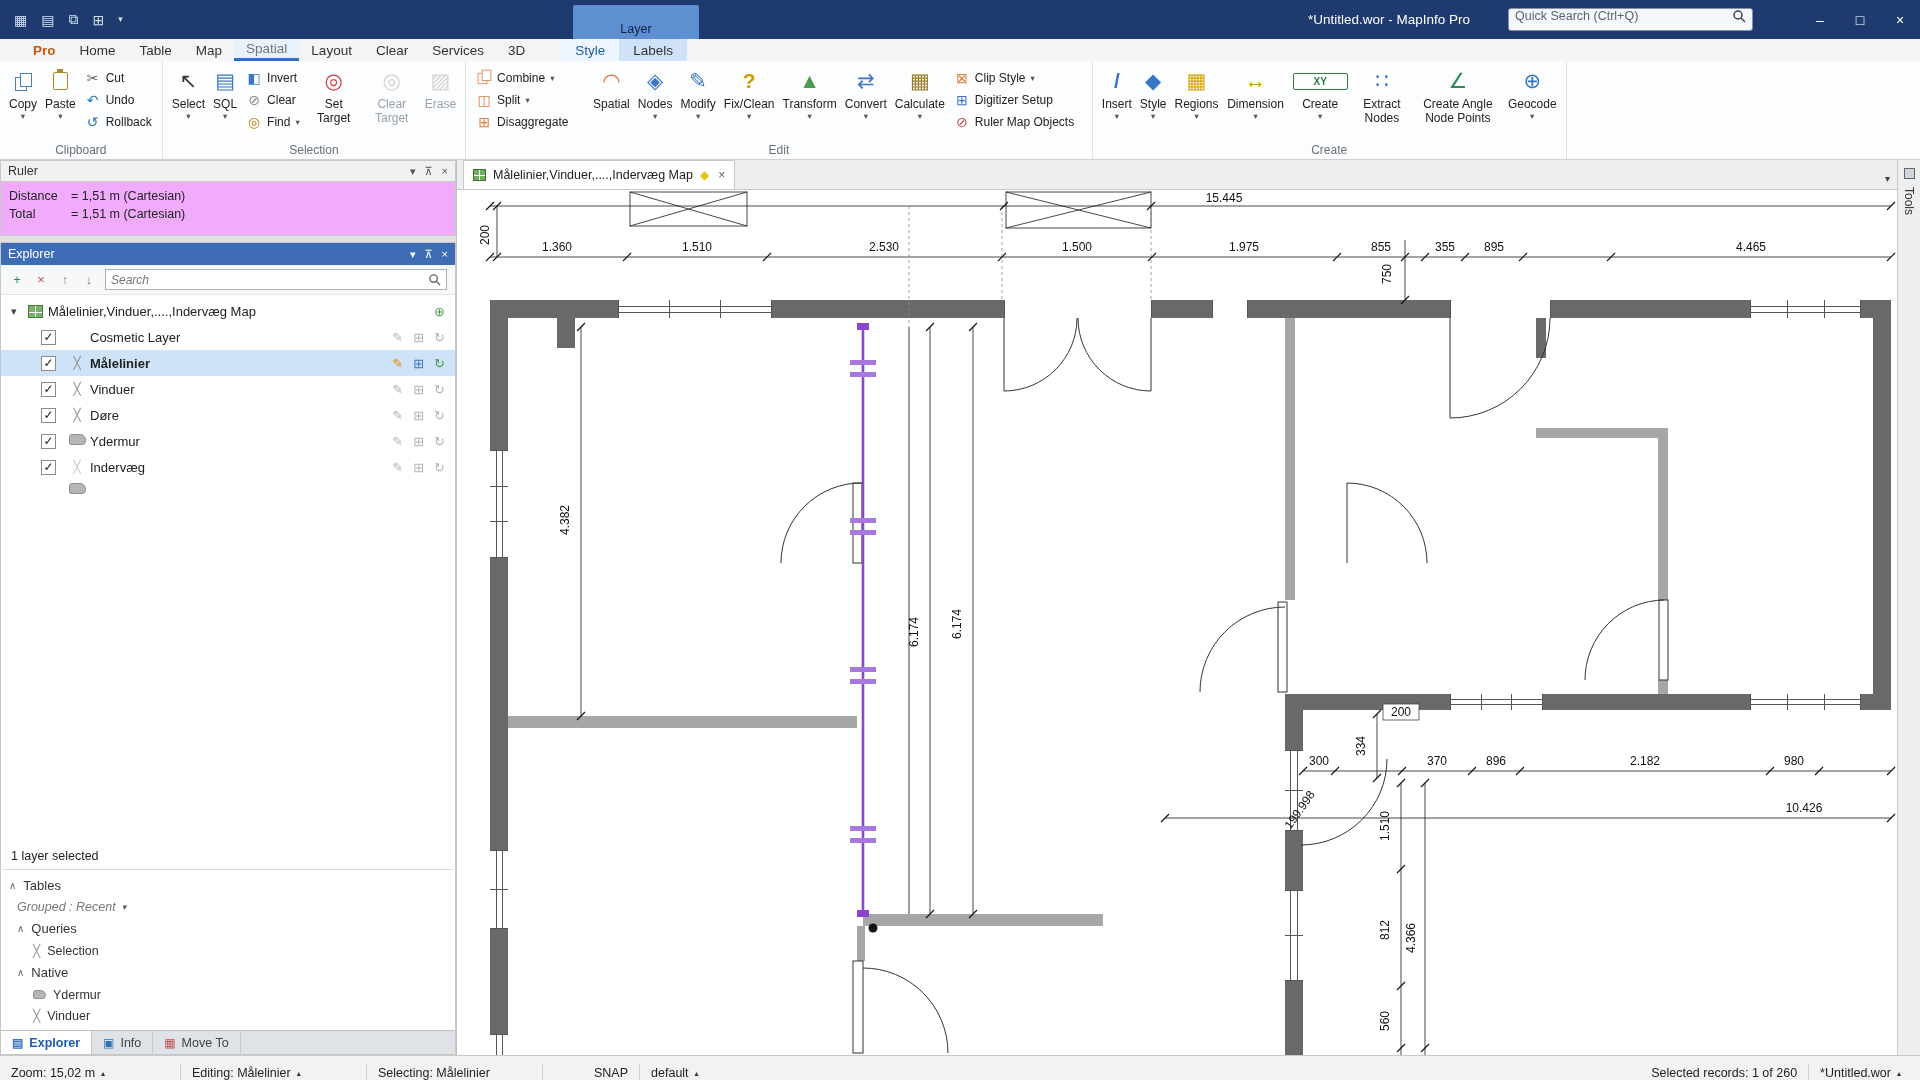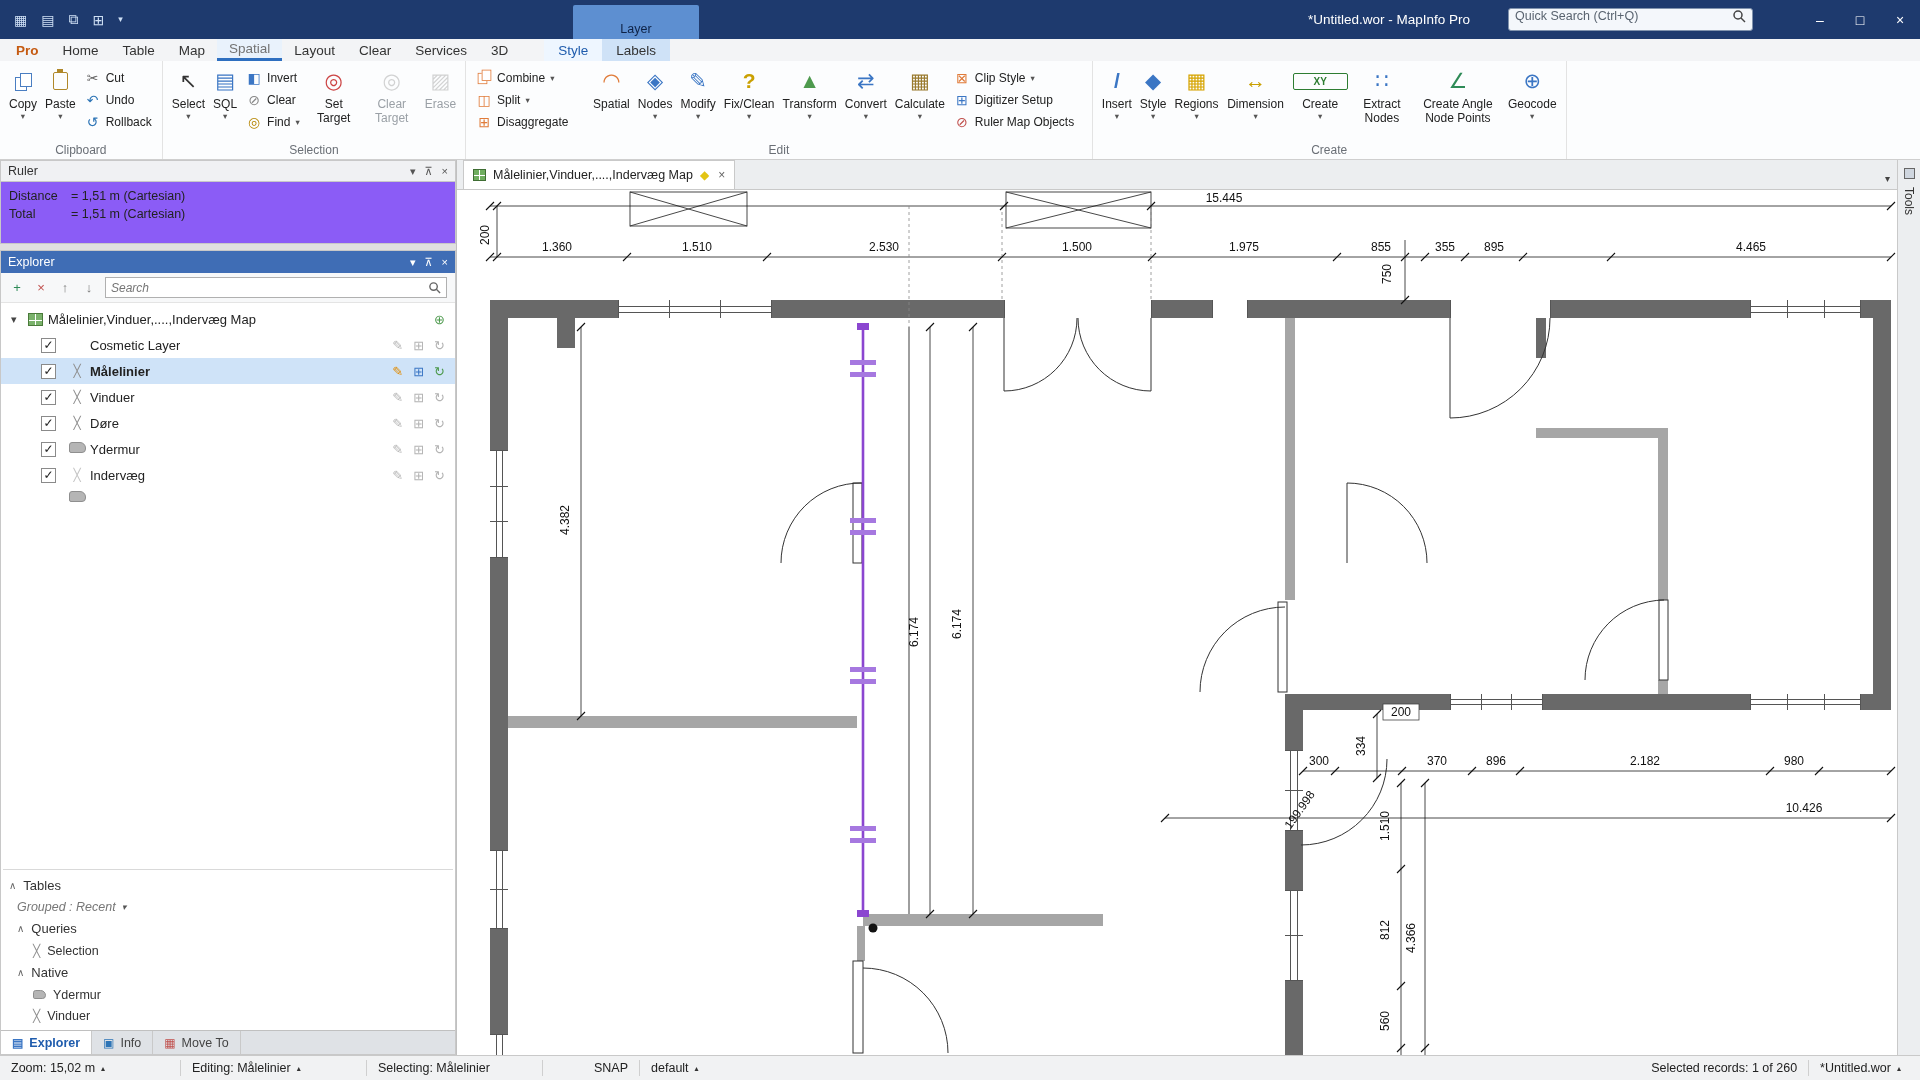--- a/index.html
+++ b/index.html
@@ -13,21 +13,21 @@
   .qat .caret{font-size:9px;color:#cfe0f5}
   .ctx-head{position:absolute;left:573px;top:5px;width:126px;height:34px;background:#5d8fd1;color:#0e2246;display:flex;align-items:flex-end;justify-content:center;font-size:12.5px;padding-bottom:3px;border-radius:2px 2px 0 0}
   .wtitle{position:absolute;right:450px;top:0;height:39px;line-height:39px;font-size:13.5px;color:#fff;white-space:nowrap}
   .qsearch{position:absolute;right:167px;top:8px;width:245px;height:23px;background:#f4f7fb;border:1px solid #8193ad;border-radius:3px;display:flex;align-items:flex-start;padding:0 6px}
   .qsearch input{flex:1;border:none;outline:none;background:transparent;font-size:12.5px;color:#333;font-family:"Liberation Sans",sans-serif}
   .qsearch input::placeholder{color:#5a6470}
   .winbtns{position:absolute;right:0;top:0;height:39px;display:flex}
   .winbtn{width:40px;height:39px;display:flex;align-items:center;justify-content:center;font-size:14px;color:#fff;cursor:default}
 
   
-  .tabrow{position:absolute;left:0;top:39px;right:0;height:22px;background:#f3f4f6;display:flex;align-items:stretch;padding-left:4px}
+  .tabrow{position:absolute;left:0;top:39px;right:0;height:22px;background:#f3f4f6;display:flex;align-items:stretch;padding-left:21px}
   .rtab{padding:0 12px;display:flex;align-items:center;font-size:13.5px;color:#333;cursor:default}
   .rtab.pro{color:#c55a11;font-weight:bold}
   .rtab.active{color:#737373;background:#e9f2fc;border-bottom:3px solid #2e6fc0}
   .ctxtabs{display:flex;margin-left:24px;background:#cfe2f7}
   .ctab{padding:0 14px;display:flex;align-items:center;font-size:13.5px;color:#333}
   .ctab.active{background:#eef6ff;color:#1f5cad}
 
   
   .ribbon{position:absolute;left:0;top:61px;right:0;height:99px;background:#fcfdfe;border-bottom:1px solid #cfcfcf;display:flex}
   .rgroup{position:relative;height:100%;border-right:1px solid #e3e3e3;padding:3px 6px 16px;display:flex;align-items:flex-start;gap:2px}
@@ -46,21 +46,21 @@
   .i2r::after{left:5px;top:0}
   .i2r::before{left:0;top:4px}
   .iclip{position:relative;width:15px;height:18px;border:1.6px solid currentColor;border-radius:2px;display:inline-block}
   .iclip::before{content:"";position:absolute;left:3px;top:-4px;width:6px;height:4px;background:currentColor}
   .ixy{display:inline-block;border:1.5px solid #2e7d32;color:#2e7d32;font-size:10px;font-weight:bold;padding:2px 20px;border-radius:2px}
 
   
   .leftcol{position:absolute;left:0;top:160px;width:457px;bottom:25px;background:#e9e9e9;border-right:1px solid #c0c0c0;display:flex;flex-direction:column}
   .panel-title{height:22px;background:#f0f1f3;border:1px solid #c8c8c8;display:flex;align-items:center;padding:0 7px;font-size:12.5px;color:#333}
   .pt-ics{margin-left:auto;display:flex;gap:9px;color:#555;font-size:11px;align-items:center}
-  .ruler-body{background:#8b5cf6;border:1px solid #c8c8c8;border-top:none;padding:5px 8px 20px;font-size:12.5px}
+  .ruler-body{background:#f0abfc;border:1px solid #c8c8c8;border-top:none;padding:5px 8px 12px;font-size:12.5px}
   .rrow{display:flex;padding:2px 0}
   .rlab{width:62px}
   .splitter{height:6px;background:#e0e0e0}
   .explorer{flex:1;display:flex;flex-direction:column;border:1px solid #c8c8c8;background:#fff;overflow:hidden}
   .exp-title{height:22px;background:#3f6db5;color:#fff;display:flex;align-items:center;padding:0 7px;font-size:12.5px;flex:0 0 auto}
   .exp-title .pt-ics{color:#fff}
   .exp-toolbar{height:30px;display:flex;align-items:center;gap:8px;padding:0 8px;background:#f7f8f9;border-bottom:1px solid #e4e4e4;flex:0 0 auto}
   .tbic{font-size:13px;width:16px;text-align:center;cursor:default}
   .srch{flex:1;height:21px;border:1px solid #b0b0b0;background:#fff;display:flex;align-items:center;padding:0 5px}
   .srch input{flex:1;border:none;outline:none;font-size:12px;font-style:italic;color:#555;font-family:"Liberation Sans",sans-serif}
@@ -102,21 +102,21 @@
   .tabbar-caret{position:absolute;right:7px;bottom:5px;font-size:10px;color:#444}
   .mapcanvas{flex:1;position:relative;background:#fff;overflow:hidden}
   svg.plan{position:absolute;left:0;top:0}
   .plan text{font-family:"Liberation Sans",sans-serif}
 
   .toolstrip{position:absolute;right:0;top:160px;width:23px;bottom:25px;background:#eceef0;border-left:1px solid #c9c9c9;display:flex;flex-direction:column;align-items:center;padding-top:8px;gap:8px}
   .tool-ic{width:11px;height:11px;border:1px solid #666;background:#cfd6df}
   .tools-label{writing-mode:vertical-rl;font-size:12px;color:#333}
 
   
-  .statusbar{position:absolute;left:0;right:0;bottom:0;height:25px;background:#f1f2f3;border-top:1px solid #c9c9c9;display:flex;align-items:center;font-size:12.5px;color:#222}
+  .statusbar{position:absolute;left:0;right:0;bottom:0;height:25px;background:#f1f2f3;border-top:1px solid #c9c9c9;display:flex;align-items:flex-end;font-size:12.5px;color:#222}
   .sitem{display:flex;align-items:center;gap:6px;padding:0 11px;white-space:nowrap;cursor:default}
   .ssep{width:1px;height:16px;background:#cfcfcf}
   .scaret{font-size:8px;color:#333}
 </style>
 </head>
 <body>
 
 <div class="app">
 
   <div class="titlebar">
@@ -505,20 +505,21 @@
             </span>
         </div>
         <div class="trow" style="height:20px">
           <span class="chk" style="visibility:hidden"></span>
           <span class="swatch"><span class="blob"></span></span>
         </div>
       </div>
 
       <div class="spacer"></div>
 
+      <div class="status-line">1 layer selected</div>
       <div class="sectsep"></div>
 
       <div class="sect">
         <div class="secthead">
           <span class="chev">∧</span>
           <span>Tables</span>
         </div>
         <div class="grouped">
           <span>Grouped : Recent</span>
           <span class="gcaret">▾</span>

